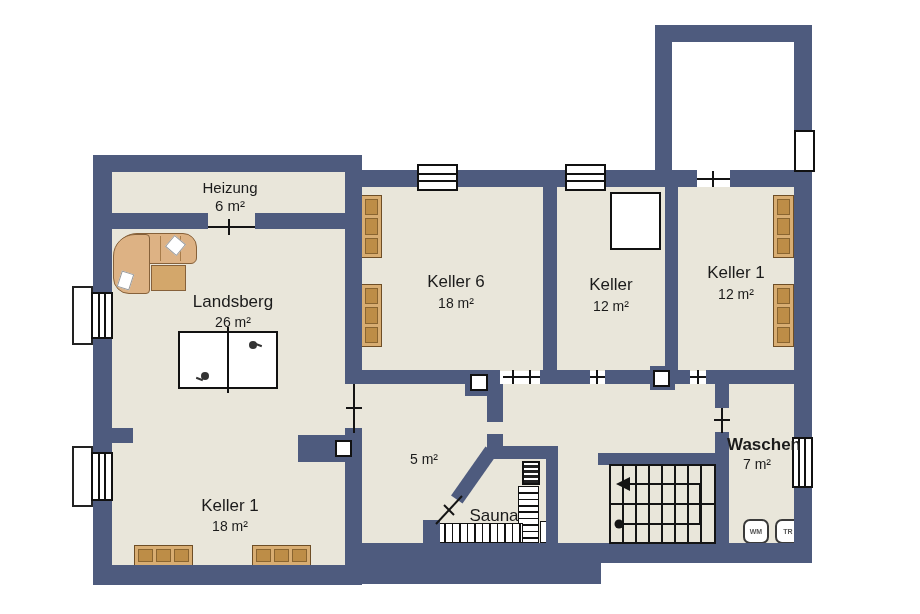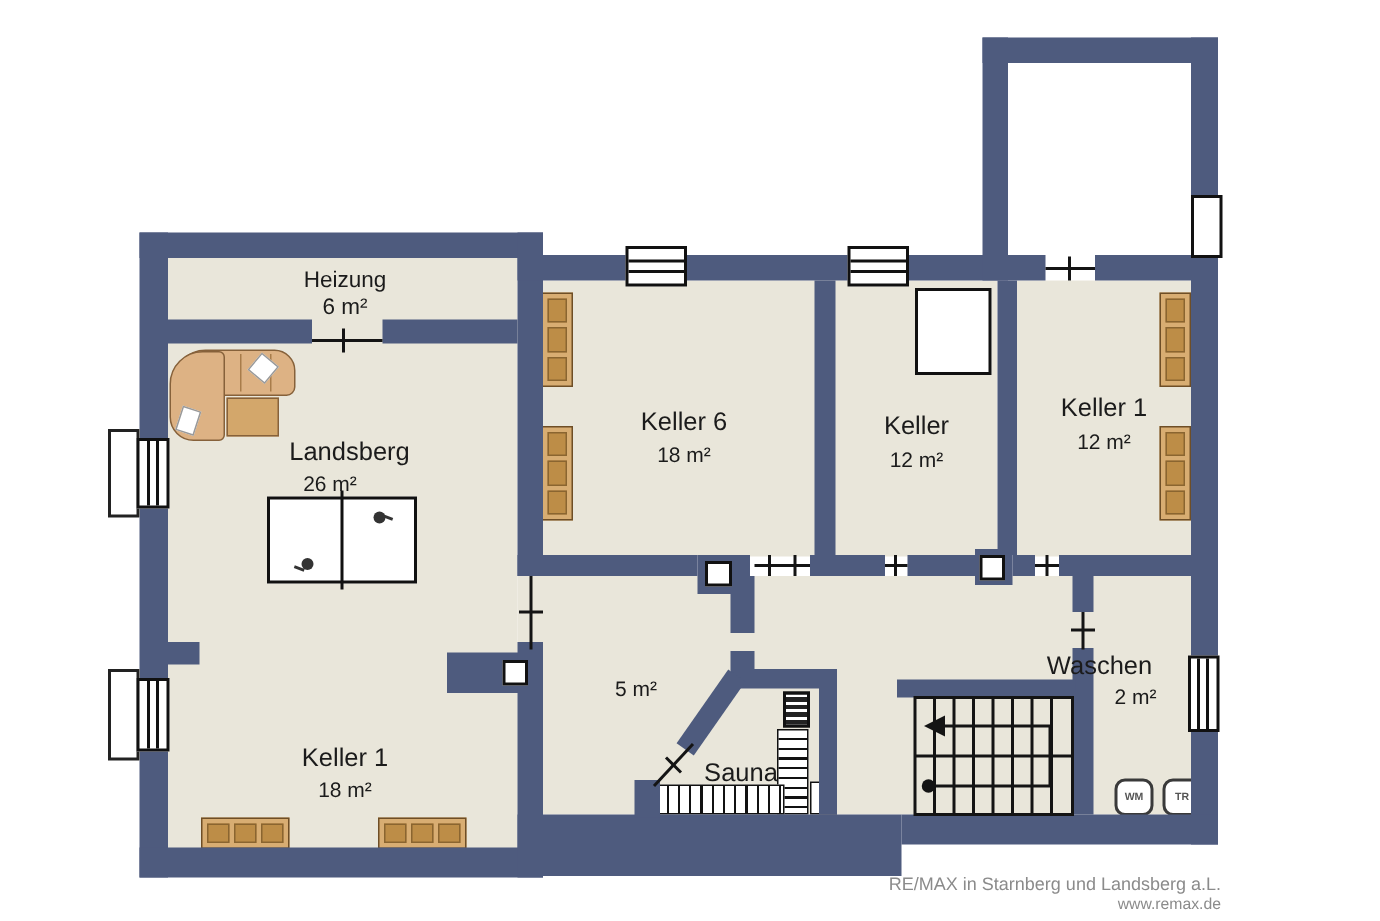--- a/index.html
+++ b/index.html
@@ -205,39 +205,35 @@
     <g fill="#141414" stroke="none">
       <polygon points="616,484 630,477 630,491"></polygon>
       <circle cx="619" cy="524" r="4.5"></circle>
     </g>
   </svg>
 
   <div class="lbl name" style="left:230px;top:187px;font-size:15px;"><span>Heizung</span></div>
   <div class="lbl area" style="left:230px;top:205px;font-size:15px;"><span>6 m²</span></div>
 
   <div class="lbl name" style="left:233px;top:301px;"><span>Landsberg</span></div>
-  <div class="lbl area" style="left:220px;top:322px;"><span>26 m²</span></div>
+  <div class="lbl area" style="left:233px;top:322px;"><span>26 m²</span></div>
 
   <div class="lbl name" style="left:230px;top:505px;"><span>Keller 1</span></div>
   <div class="lbl area" style="left:230px;top:526px;"><span>18 m²</span></div>
 
   <div class="lbl name" style="left:456px;top:281px;"><span>Keller 6</span></div>
   <div class="lbl area" style="left:456px;top:303px;"><span>18 m²</span></div>
 
   <div class="lbl name" style="left:611px;top:284px;"><span>Keller</span></div>
   <div class="lbl area" style="left:611px;top:306px;"><span>12 m²</span></div>
 
   <div class="lbl name" style="left:736px;top:272px;"><span>Keller 1</span></div>
   <div class="lbl area" style="left:736px;top:294px;"><span>12 m²</span></div>
 
   <div class="lbl area" style="left:424px;top:459px;"><span>5 m²</span></div>
 
   <div class="lbl name" style="left:494px;top:515px;"><span>Sauna</span></div>
 
-  <div class="lbl name" style="left:733px;top:444px;"><span>Waschen</span></div>
-  <div class="lbl area" style="left:757px;top:464px;"><span>2 m²</span></div>
-
-  <div class="footer">
-    <div class="f1">RE/MAX in Starnberg und Landsberg a.L.</div>
-    <div class="f2">www.remax.de</div>
-  </div>
+  <div class="lbl name" style="left:764px;top:444px;font-weight:bold;"><span>Waschen</span></div>
+  <div class="lbl area" style="left:757px;top:464px;"><span>7 m²</span></div>
+
 
 </div>
 
 </body></html>

